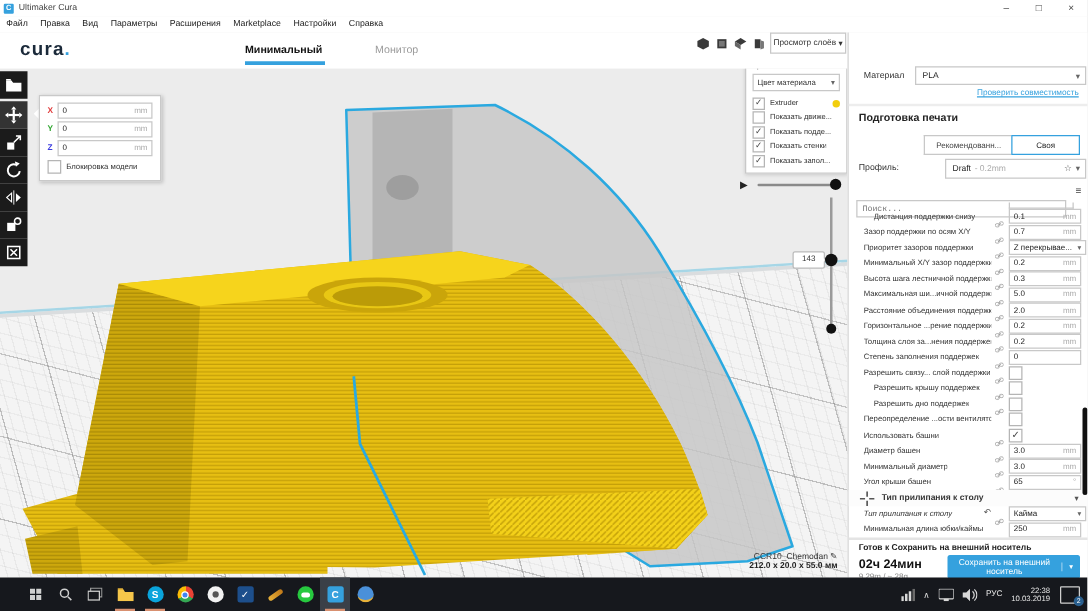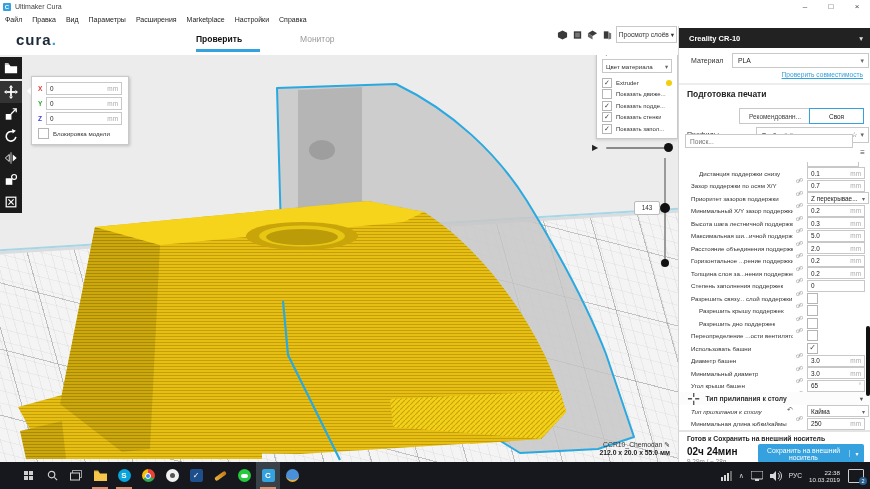--- a/index.html
+++ b/index.html
@@ -38,21 +38,21 @@
   #panel-div1{position:absolute;left:0;top:57px;width:192px;height:2px;background:#ededed;}
   #ps-title{position:absolute;left:8px;top:63px;font-size:8.5px;font-weight:bold;color:#222;}
   .modebtn{position:absolute;top:82px;height:14px;border:1px solid #c8c8c8;background:#fff;font-size:6.4px;color:#444;display:flex;align-items:center;justify-content:center;}
   #modebtn-rec{left:60px;width:70px;border-right:none;}
   #modebtn-custom{left:130px;width:53px;border:1px solid #35a1de;color:#222;}
   #profile-label{position:absolute;left:8px;top:105px;}
   #profile-select{position:absolute;left:77px;top:101px;width:106px;height:14px;padding-left:5px;}
   #profile-select .suffix{color:#aaa;margin-left:3px;}
   #profile-select .star{margin-left:auto;color:#555;font-size:7px;}
   #profile-select .car{margin-left:3px;}
-  #search-input{position:absolute;left:6px;top:108px;width:158px;height:12px;border:1px solid #c8c8c8;font-size:6.6px;padding:0 4px;color:#333;font-family:Liberation Sans, sans-serif;}
+  #search-input{position:absolute;left:6px;top:134px;width:158px;height:12px;border:1px solid #c8c8c8;font-size:6.6px;padding:0 4px;color:#333;font-family:Liberation Mono, monospace;}
   #filter-icon{position:absolute;right:6px;top:122px;font-size:8px;color:#444;}
   #clipped-box{position:absolute;left:128px;top:136px;width:50px;height:4px;border:1px solid #c8c8c8;border-top:none;}
   #settings-list{position:absolute;left:0;top:141px;width:192px;}
   .srow{position:relative;height:12.5px;display:flex;align-items:center;}
   .slabel{position:absolute;left:12px;font-size:6.2px;color:#333;white-space:nowrap;max-width:102px;overflow:hidden;}
   .slabel.ind{left:20px;}
   .slabel.it{font-style:italic;}
   .linkic{position:absolute;left:117px;top:3px;}
   .revic{position:absolute;left:110px;font-size:7px;color:#555;top:1px;}
   .sval{position:absolute;left:128px;width:50px;height:10px;border:1px solid #c8c8c8;font-size:6.4px;display:flex;align-items:center;padding:0 3px;color:#222;}
@@ -148,21 +148,21 @@
     <span>Вид</span>
     <span>Параметры</span>
     <span>Расширения</span>
     <span>Marketplace</span>
     <span>Настройки</span>
     <span>Справка</span>
   </div>
 
 <div class="abs" id="headerband">
   <div id="logo"><span>cura</span><b>.</b></div>
-  <div class="tab" id="tab-prepare">Проверить</div>
+  <div class="tab" id="tab-prepare">Минимальный</div>
   <div id="tab-underline"></div>
   <div class="tab" id="tab-monitor">Монитор</div>
   <div id="view-icons">
       <div>
         <svg width="11" height="12" viewBox="0 0 12 12">
           <path d="M6 1l5 2.5v5L6 11 1 8.5v-5z" fill="#3a3a3a"></path>
         </svg>
       </div>
       <div>
         <svg width="11" height="12" viewBox="0 0 12 12">
@@ -309,24 +309,20 @@
         </div>
       </div>
     </div>
   <div id="lockrow">
     <div id="lockbox"></div>
     <div id="locklbl">Блокировка модели</div>
   </div>
 </div>
 
 <div class="abs" id="rightpanel">
-  <div id="machine-header">
-    <span class="lbl">Creality CR-10</span>
-    <span class="car">▾</span>
-  </div>
   <div class="fieldlabel" id="material-label">Материал</div>
   <div class="selectbox" id="material-select">
     <span>PLA</span>
     <span class="car">▾</span>
   </div>
   <div id="compat-link">Проверить совместимость</div>
   <div id="panel-div1"></div>
   <div id="ps-title">Подготовка печати</div>
   <div class="modebtn" id="modebtn-rec">Рекомендованн...</div>
   <div class="modebtn" id="modebtn-custom">Своя</div>

